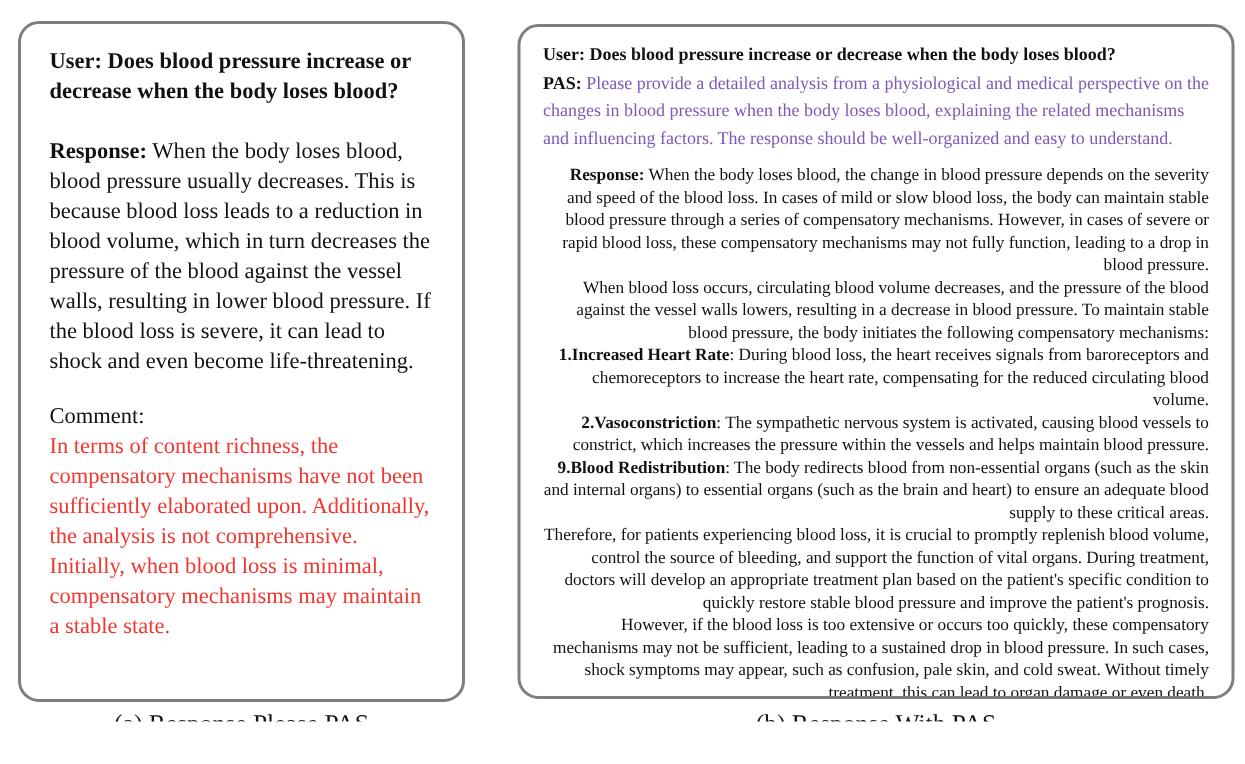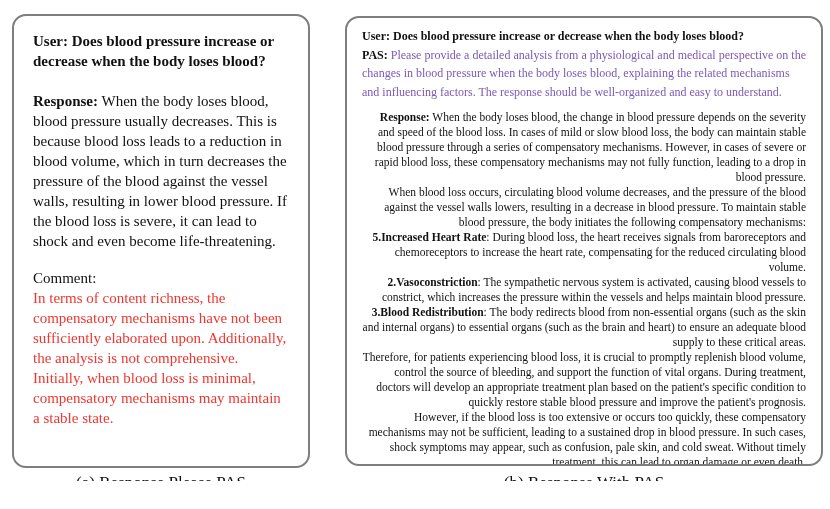--- a/index.html
+++ b/index.html
@@ -70,22 +70,22 @@
   <div id="caption-a" class="caption">(a) Response Please PAS</div>
 
   <div id="box-b" class="panel-box">
     <div class="head">
       <p><b><span>User:</span><span> Does blood pressure increase or decrease when the body loses blood?</span></b></p>
       <p><b>PAS:</b><span class="purple"> Please provide a detailed analysis from a physiological and medical perspective on the changes in blood pressure when the body loses blood, explaining the related mechanisms and influencing factors. The response should be well-organized and easy to understand.</span></p>
     </div>
     <div class="body">
         <p><b>Response:</b> When the body loses blood, the change in blood pressure depends on the severity and speed of the blood loss. In cases of mild or slow blood loss, the body can maintain stable blood pressure through a series of compensatory mechanisms. However, in cases of severe or rapid blood loss, these compensatory mechanisms may not fully function, leading to a drop in blood pressure.</p>
         <p>When blood loss occurs, circulating blood volume decreases, and the pressure of the blood against the vessel walls lowers, resulting in a decrease in blood pressure. To maintain stable blood pressure, the body initiates the following compensatory mechanisms:</p>
-        <p><b>5.Increased Heart Rate</b>: During blood loss, the heart receives signals from baroreceptors and chemoreceptors to increase the heart rate, compensating for the reduced circulating blood volume.</p>
+        <p><b>1.Increased Heart Rate</b>: During blood loss, the heart receives signals from baroreceptors and chemoreceptors to increase the heart rate, compensating for the reduced circulating blood volume.</p>
         <p><b>2.Vasoconstriction</b>: The sympathetic nervous system is activated, causing blood vessels to constrict, which increases the pressure within the vessels and helps maintain blood pressure.</p>
-        <p><b>3.Blood Redistribution</b>: The body redirects blood from non-essential organs (such as the skin and internal organs) to essential organs (such as the brain and heart) to ensure an adequate blood supply to these critical areas.</p>
+        <p><b>9.Blood Redistribution</b>: The body redirects blood from non-essential organs (such as the skin and internal organs) to essential organs (such as the brain and heart) to ensure an adequate blood supply to these critical areas.</p>
         <p>Therefore, for patients experiencing blood loss, it is crucial to promptly replenish blood volume, control the source of bleeding, and support the function of vital organs. During treatment, doctors will develop an appropriate treatment plan based on the patient's specific condition to quickly restore stable blood pressure and improve the patient's prognosis.</p>
         <p>However, if the blood loss is too extensive or occurs too quickly, these compensatory mechanisms may not be sufficient, leading to a sustained drop in blood pressure. In such cases, shock symptoms may appear, such as confusion, pale skin, and cold sweat. Without timely treatment, this can lead to organ damage or even death.</p>
       </div>
   </div>
   <div id="caption-b" class="caption">(b) Response With PAS</div>
 
 </div>
 
 </body></html>

